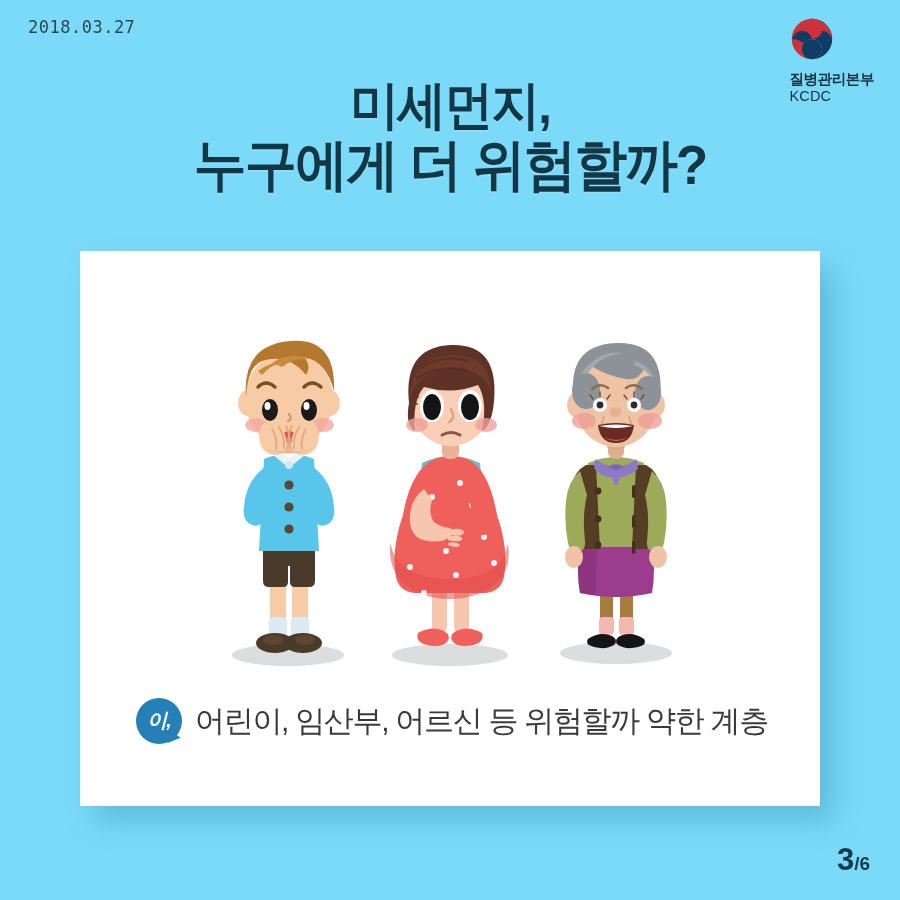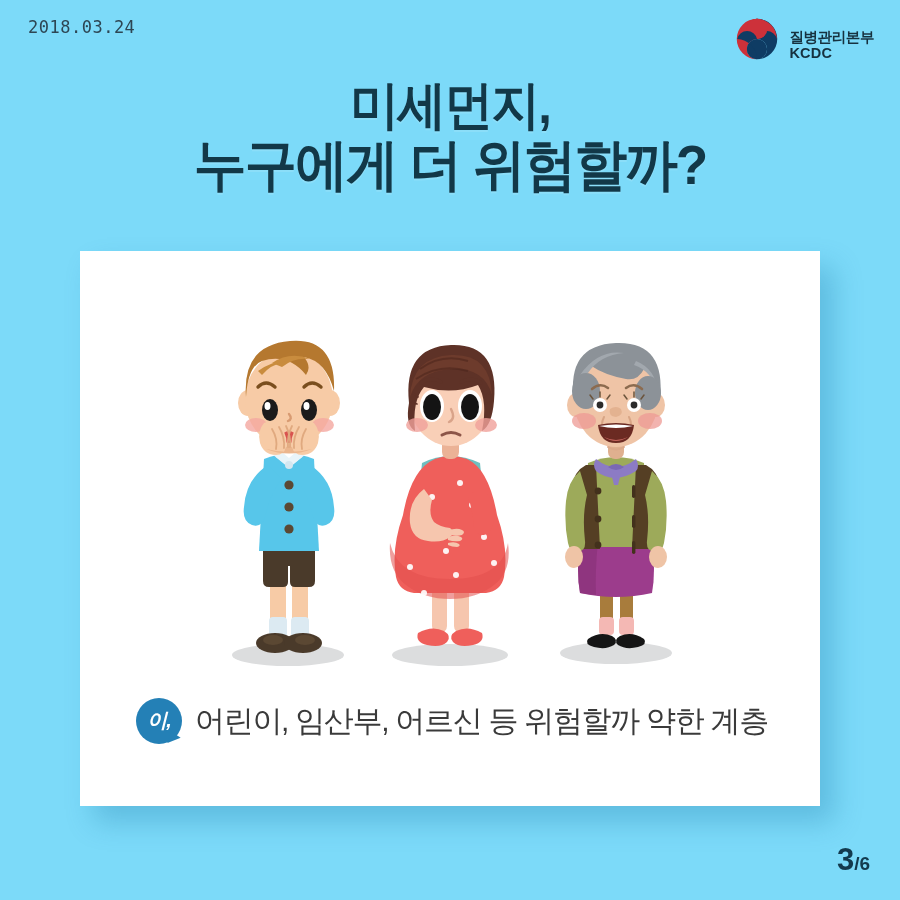--- a/index.html
+++ b/index.html
@@ -12,25 +12,25 @@
   }
   .stage{position:absolute;inset:0;width:900px;height:900px;background:#7CDAF9;}
 
   
   .date{
     position:absolute;left:28px;top:17px;
     font-size:17px;letter-spacing:.5px;color:#2d4654;
     font-family:"DejaVu Sans Mono","Liberation Mono",monospace;
     font-weight:400;
   }
-  .brand{position:absolute;right:26px;top:16px;display:flex;align-items:flex-end;gap:9px;}
+  .brand{position:absolute;right:26px;top:16px;display:flex;align-items:flex-start;gap:9px;flex-direction:column;}
   .taeguk{width:46px;height:46px;position:relative;}
   .brand-text{line-height:1.15;color:#16313f;}
   .brand-kr{font-size:14.5px;font-weight:700;letter-spacing:-.4px;}
-  .brand-en{font-size:14.5px;font-weight:700;letter-spacing:.2px;}
+  .brand-en{font-size:14.5px;font-weight:400;letter-spacing:.2px;}
 
   
   .title{
     position:absolute;left:0;right:0;top:78px;text-align:center;
     color:#123848;
     font-weight:800;
     font-size:54px;
     line-height:1.06;
     letter-spacing:-2px;
     transform:scaleX(.94);
@@ -82,21 +82,21 @@
     display:flex;align-items:baseline;
   }
   .pager .cur{font-size:31px;font-weight:800;letter-spacing:-1px;}
   .pager .tot{font-size:19px;font-weight:600;margin-left:1px;}
 </style>
 </head>
 <body>
 
 <div class="stage">
 
-  <div class="date">2018.03.24</div>
+  <div class="date">2018.03.27</div>
 
   <div class="brand">
     <div class="taeguk">
       <svg viewBox="0 0 100 100" width="46" height="46" aria-hidden="true">
         <path d="M50 6 A44 44 0 0 1 50 94 A22 22 0 0 0 50 50 A22 22 0 0 1 50 6 Z" fill="#0F3C64"></path>
         <path d="M50 6 A44 44 0 0 0 50 94 A22 22 0 0 1 50 50 A22 22 0 0 0 50 6 Z" fill="#CD313A"></path>
         <path d="M50 6 A44 44 0 0 1 86 24 L62 40 A22 22 0 0 0 50 28 Z" fill="#FFFFFF" opacity="0"></path>
         <circle cx="50" cy="28" r="22" fill="#CD313A"></circle>
         <circle cx="50" cy="72" r="22" fill="#0F3C64"></circle>
         <path d="M50 50 A22 22 0 0 1 50 6 A44 44 0 0 1 93 50 A22 22 0 0 0 50 50 Z" fill="#CD313A"></path>

